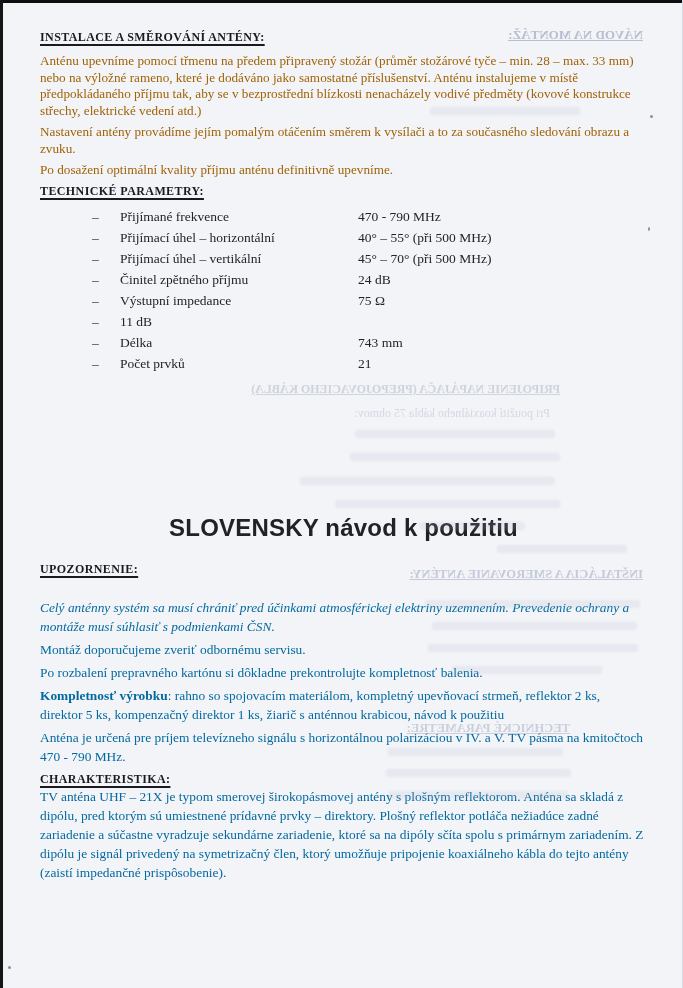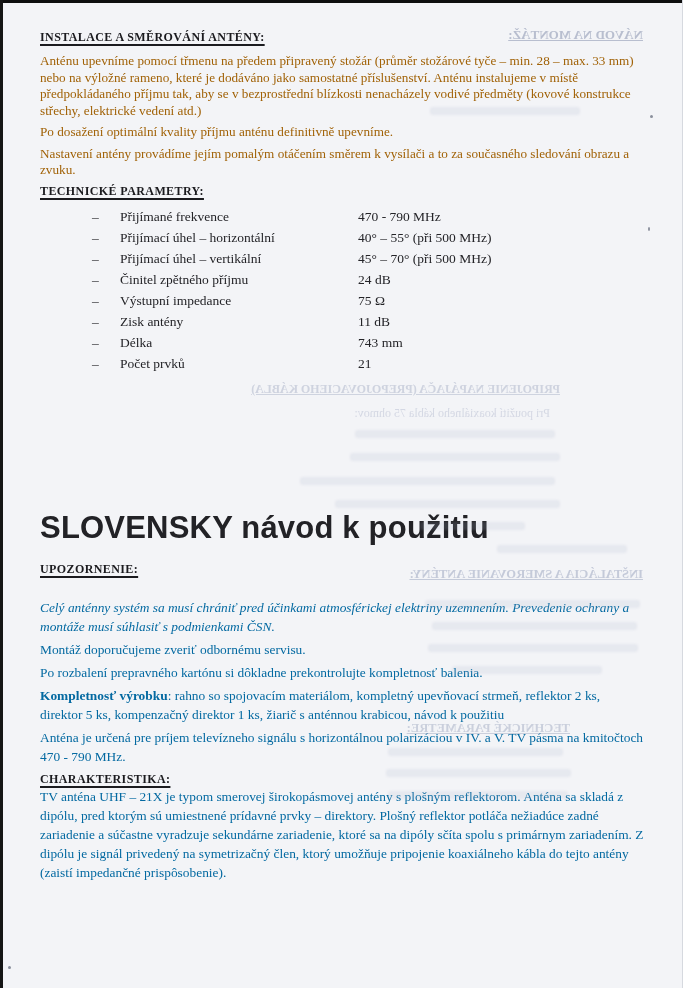--- a/index.html
+++ b/index.html
@@ -38,22 +38,22 @@
 
   .params { margin:0; }
   .param-row {
     display:grid; grid-template-columns:28px 238px 1fr;
     padding-left:52px; font-size:13.5px; line-height:16px;
     margin-bottom:5px; color:#242428;
   }
 
   .main-title {
     font-family:"Liberation Sans", sans-serif;
-    font-size:31px; font-weight:bold; color:#222226;
-    margin:142px 0 0 0; line-height:28px;
+    font-size:24px; font-weight:bold; color:#222226;
+    text-align:center; margin:142px 0 0 0; line-height:28px;
     letter-spacing:0.2px;
   }
   .h-upozornenie { margin-top:20px; margin-bottom:21px; }
   .h-pouzitie { margin-top:6px; margin-bottom:8px; }
   .h-charakteristika { margin-top:6px; margin-bottom:0; }
 
   
   .bleed-text {
     position:absolute; transform:scaleX(-1);
     font-family:"Liberation Serif", serif; font-weight:bold;
@@ -96,22 +96,22 @@
   <div class="bleed-smudge" style="left:386px; top:769px; width:185px;"></div>
   <div class="bleed-smudge" style="left:388px; top:791px; width:180px;"></div>
 
   <div class="speck" style="left:650px; top:115px; width:3px; height:3px;"></div>
   <div class="speck" style="left:648px; top:227px; width:2px; height:4px;"></div>
   <div class="speck" style="left:8px; top:966px; width:3px; height:3px;"></div>
 
   <h2 class="sec-h"><span class="uh">INSTALACE A SMĚROVÁNÍ ANTÉNY:</span></h2>
 
   <p class="body">Anténu upevníme pomocí třmenu na předem připravený stožár (průměr stožárové tyče – min. 28 – max. 33 mm) nebo na výložné rameno, které je dodáváno jako samostatné příslušenství. Anténu instalujeme v místě předpokládaného příjmu tak, aby se v bezprostřední blízkosti nenacházely vodivé předměty (kovové konstrukce střechy, elektrické vedení atd.)</p>
+  <p class="body">Nastavení antény provádíme jejím pomalým otáčením směrem k vysílači a to za současného sledování obrazu a zvuku.</p>
   <p class="body">Po dosažení optimální kvality příjmu anténu definitivně upevníme.</p>
-  <p class="body">Nastavení antény provádíme jejím pomalým otáčením směrem k vysílači a to za současného sledování obrazu a zvuku.</p>
 
   <h2 class="sec-h h-technicke"><span class="uh">TECHNICKÉ PARAMETRY:</span></h2>
 
   <div class="params">
     <div class="param-row">
       <span>–</span>
       <span>Přijímané frekvence</span>
       <span>470 - 790 MHz</span>
     </div>
     <div class="param-row">
@@ -129,21 +129,20 @@
       <span>Činitel zpětného příjmu</span>
       <span>24 dB</span>
     </div>
     <div class="param-row">
       <span>–</span>
       <span>Výstupní impedance</span>
       <span>75 Ω</span>
     </div>
     <div class="param-row">
       <span>–</span>
-      <span>Zisk antény</span>
       <span>11 dB</span>
     </div>
     <div class="param-row">
       <span>–</span>
       <span>Délka</span>
       <span>743 mm</span>
     </div>
     <div class="param-row">
       <span>–</span>
       <span>Počet prvků</span>

